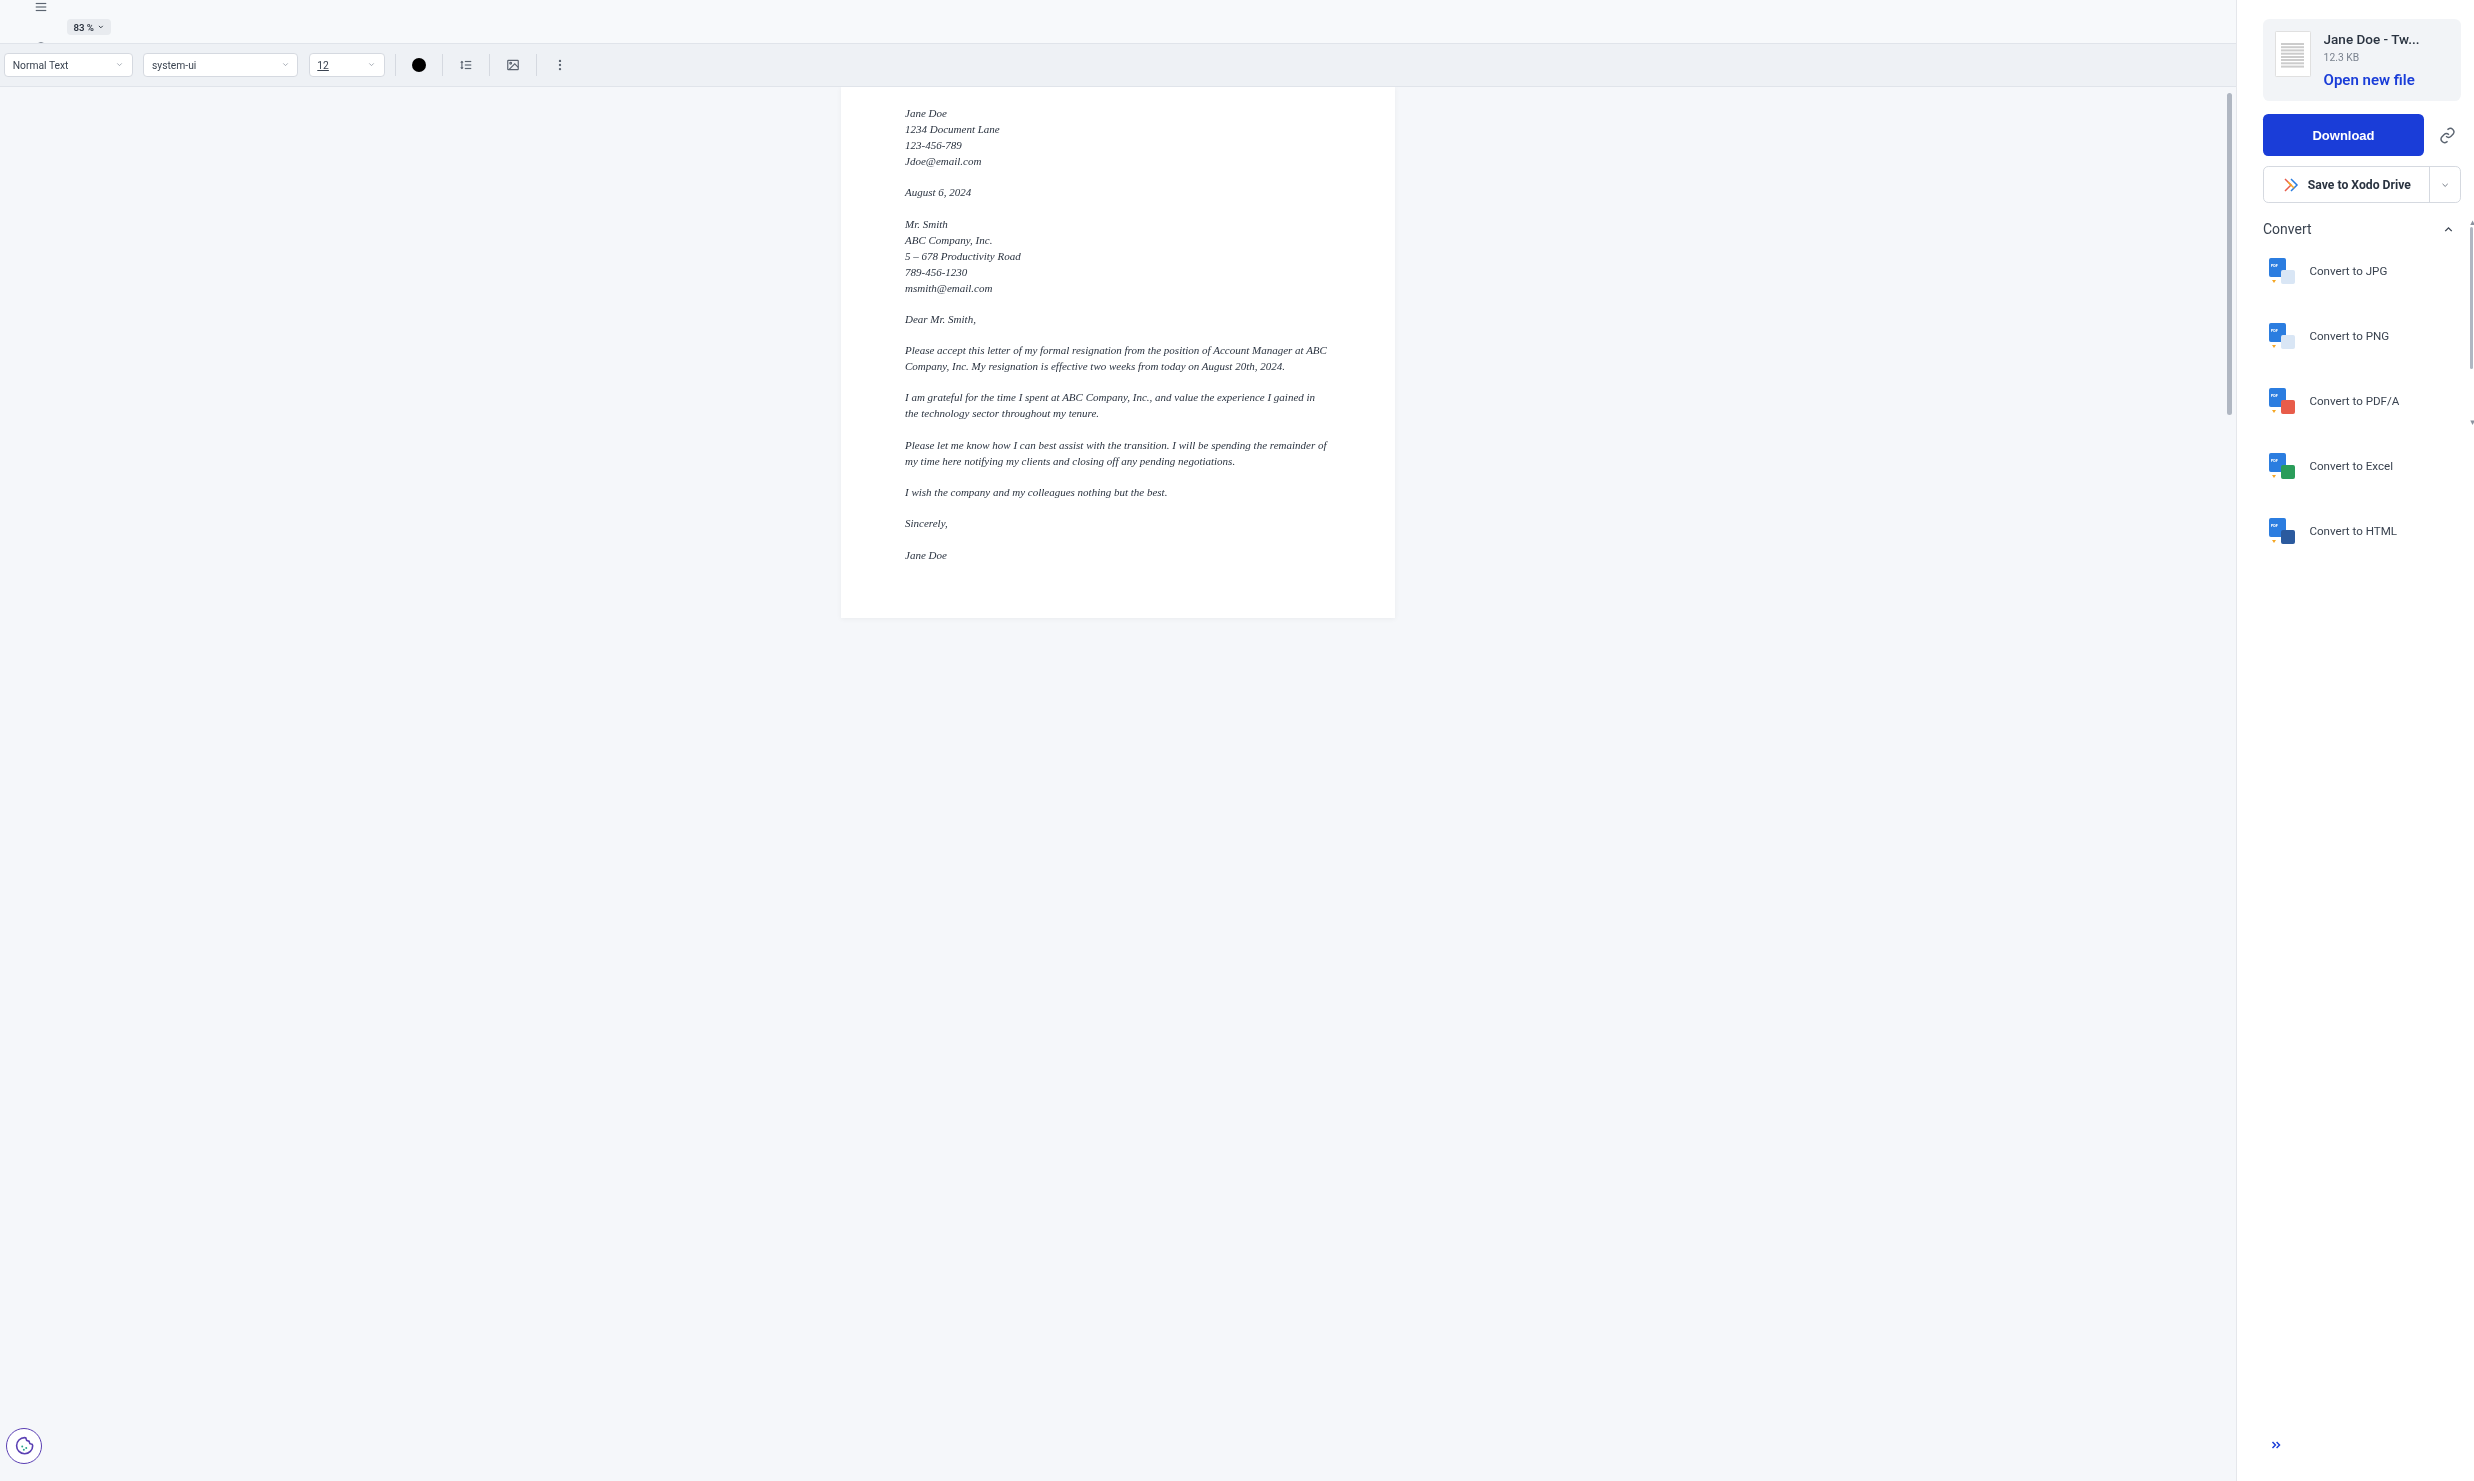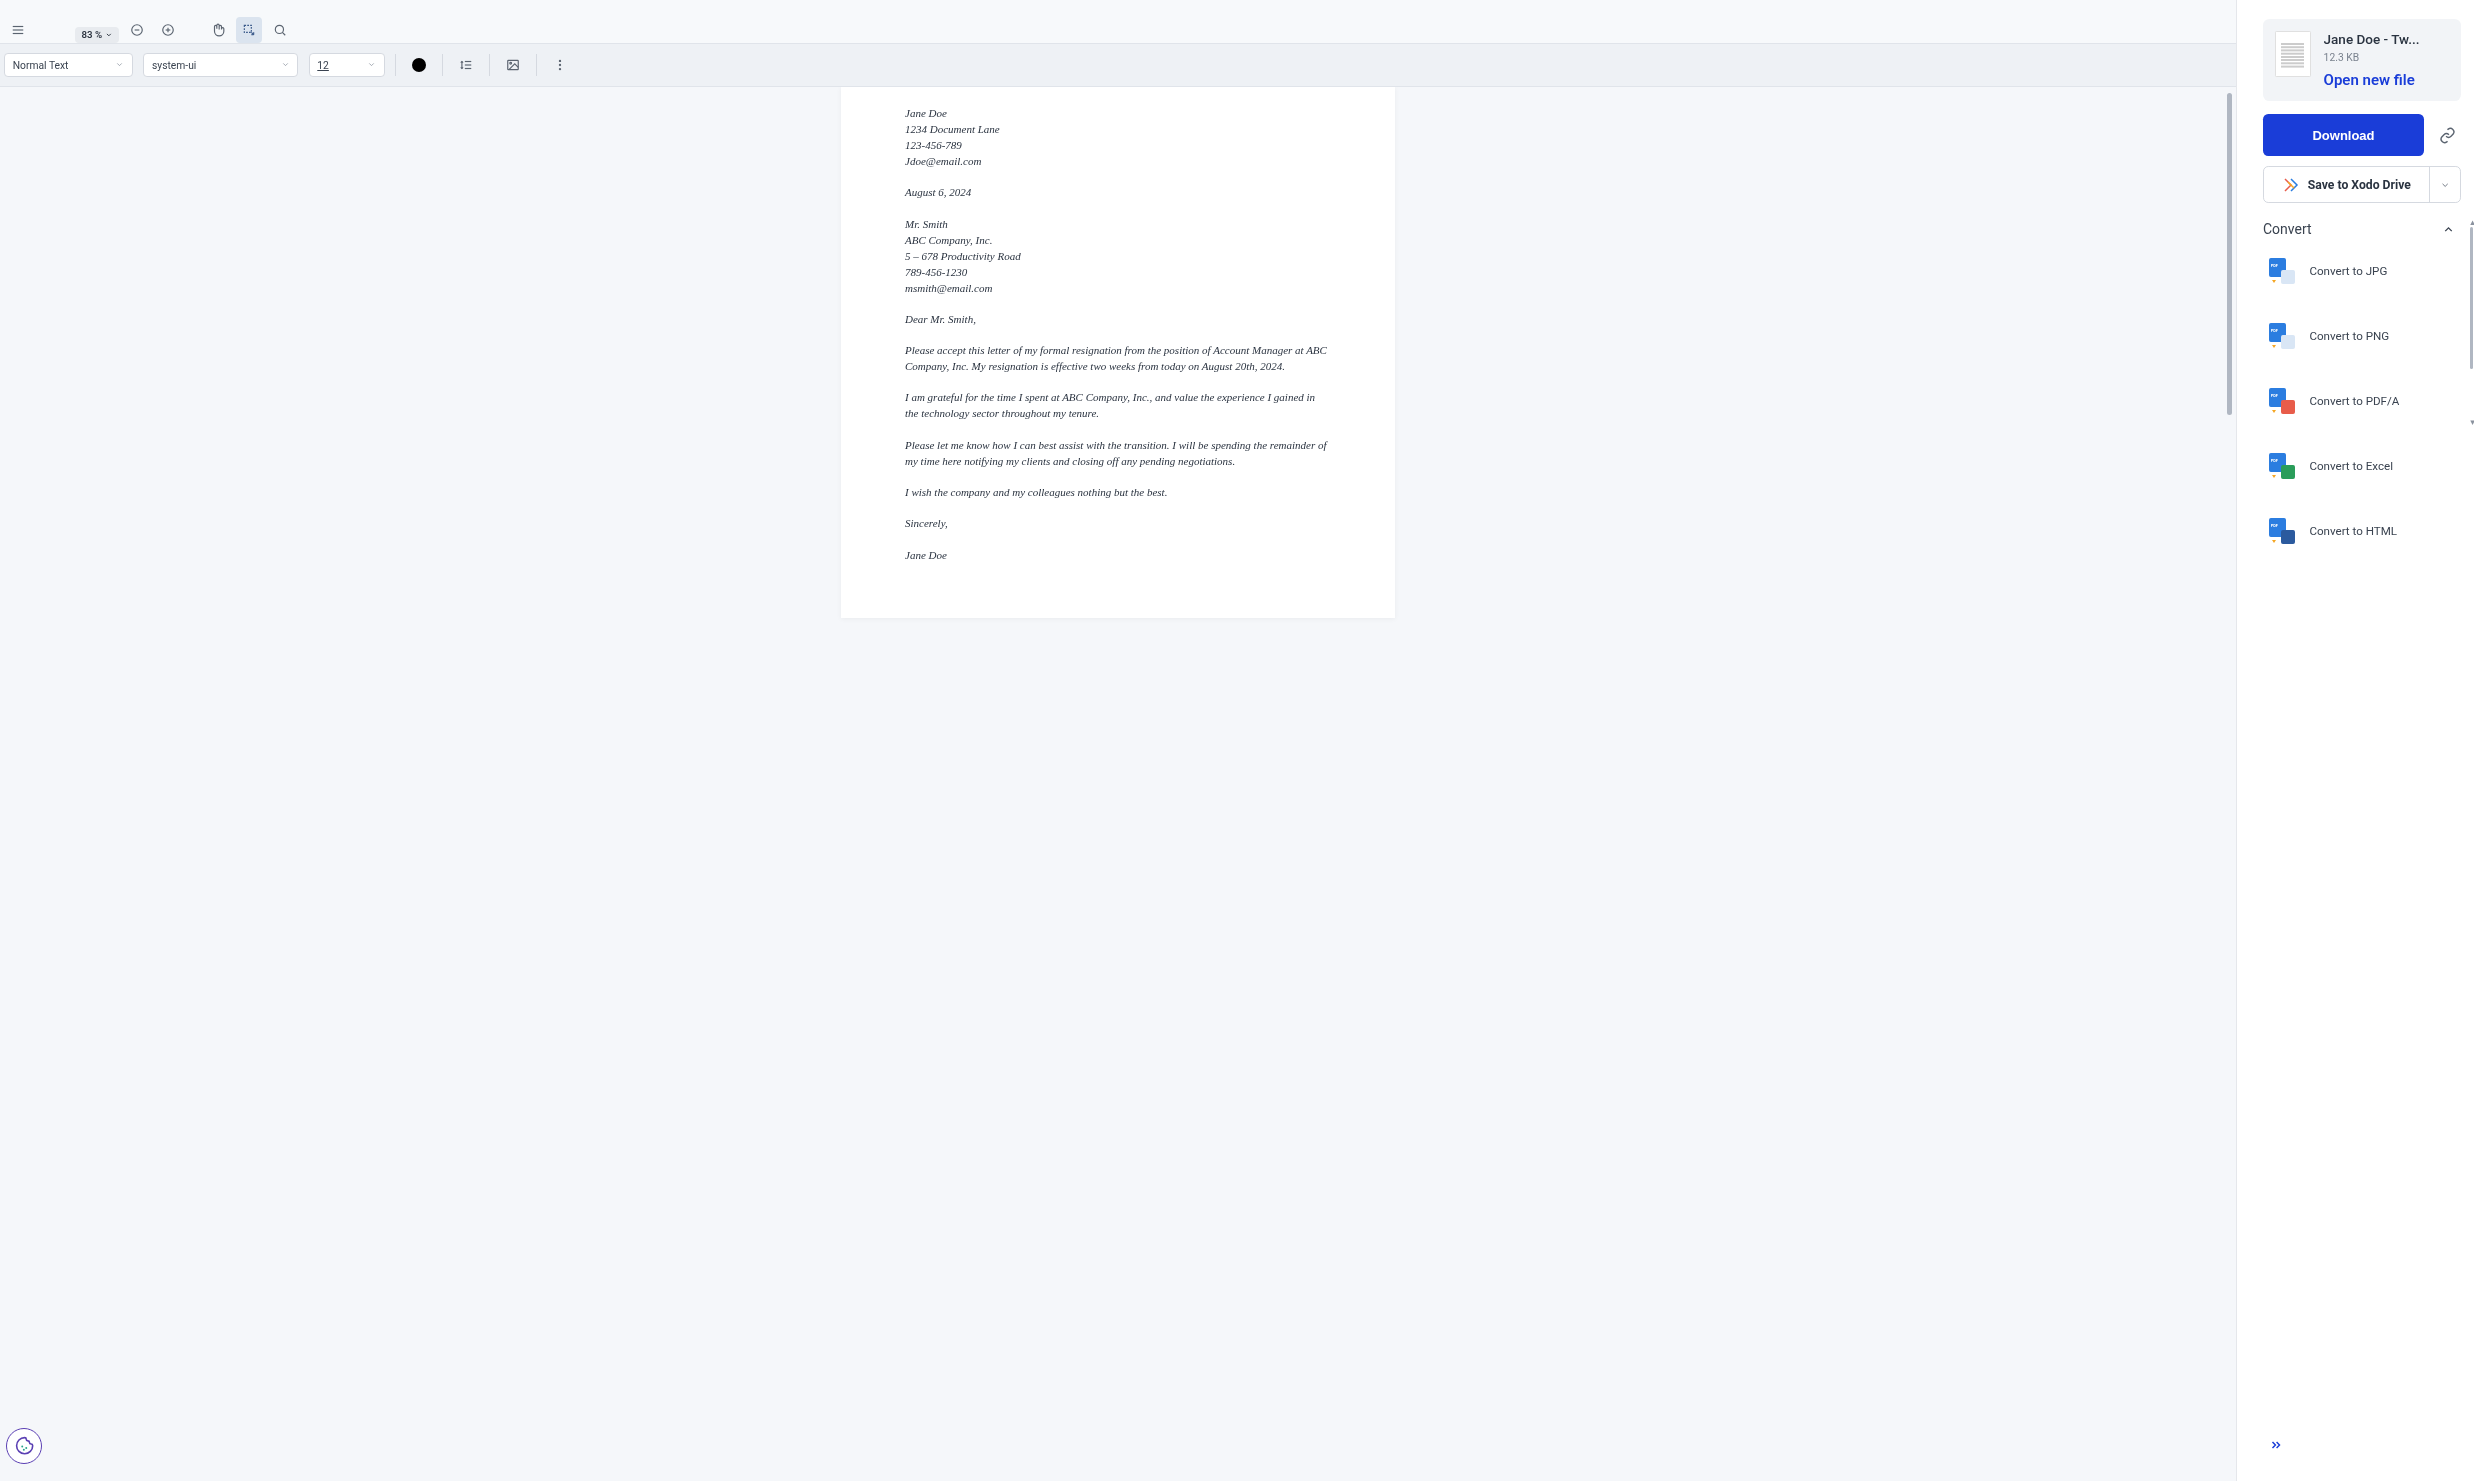--- a/index.html
+++ b/index.html
@@ -2,21 +2,21 @@
 <html style="font-size:10.3px"><head>
 <meta charset="utf-8">
 <style>
 * { box-sizing: border-box; margin: 0; padding: 0; }
 body { font-family: -apple-system, BlinkMacSystemFont, "Segoe UI", Roboto, sans-serif; background: #f5f7fa; overflow: hidden; }
 .app { display: flex; height: 100vh; }
 .main { flex: 1; display: flex; flex-direction: column; min-width: 0; }
 .sidebar { width: 238px; background: #fff; border-left: 0.6px solid #e5e7eb; display: flex; flex-direction: column; padding: 19.3px 13px 13px 26px; position: relative; }
 
 
-.topbar { height: 43px; display: flex; align-items: flex-end; padding: 0 5px; background: #f7f9fb; gap: 5.2px; }
+.topbar { height: 43px; display: flex; align-items: flex-start; padding: 0 28px; background: #f7f9fb; gap: 5.2px; flex-direction: column; }
 .icon-btn { width: 26px; height: 26px; display: flex; align-items: center; justify-content: center; border-radius: 3.9px; cursor: pointer; color: #5b6470; }
 .icon-btn.active { background: #dbe4ef; color: #3b5a8a; }
 .zoom-group { display: flex; align-items: center; gap: 3.9px; background: #e8ebef; border-radius: 3.9px; padding: 2.6px 6.4px; margin-left: 39px; }
 .zoom-val { font-weight: 600; font-size: 9.7px; color: #2c3440; display: flex; align-items: center; gap: 2.6px; }
 .doc-title { flex: 1; text-align: center; font-size: 11.6px; color: #4a5360; font-weight: 400; white-space: nowrap; overflow: hidden; text-overflow: ellipsis; padding: 0 13px; }
 
 
 .fmtbar { height: 44px; background: #eef1f5; display: flex; align-items: center; padding: 0 4px; gap: 10.3px; border-top: 0.6px solid #e0e4ea; border-bottom: 0.6px solid #e0e4ea; }
 .select { background: #fff; border: 0.6px solid #d5d9e0; border-radius: 3.9px; height: 24.5px; display: flex; align-items: center; padding: 0 7.7px; font-size: 10.3px; color: #3a4350; cursor: pointer; position: relative; }
 .select .chev { margin-left: auto; color: #8a929e; }

